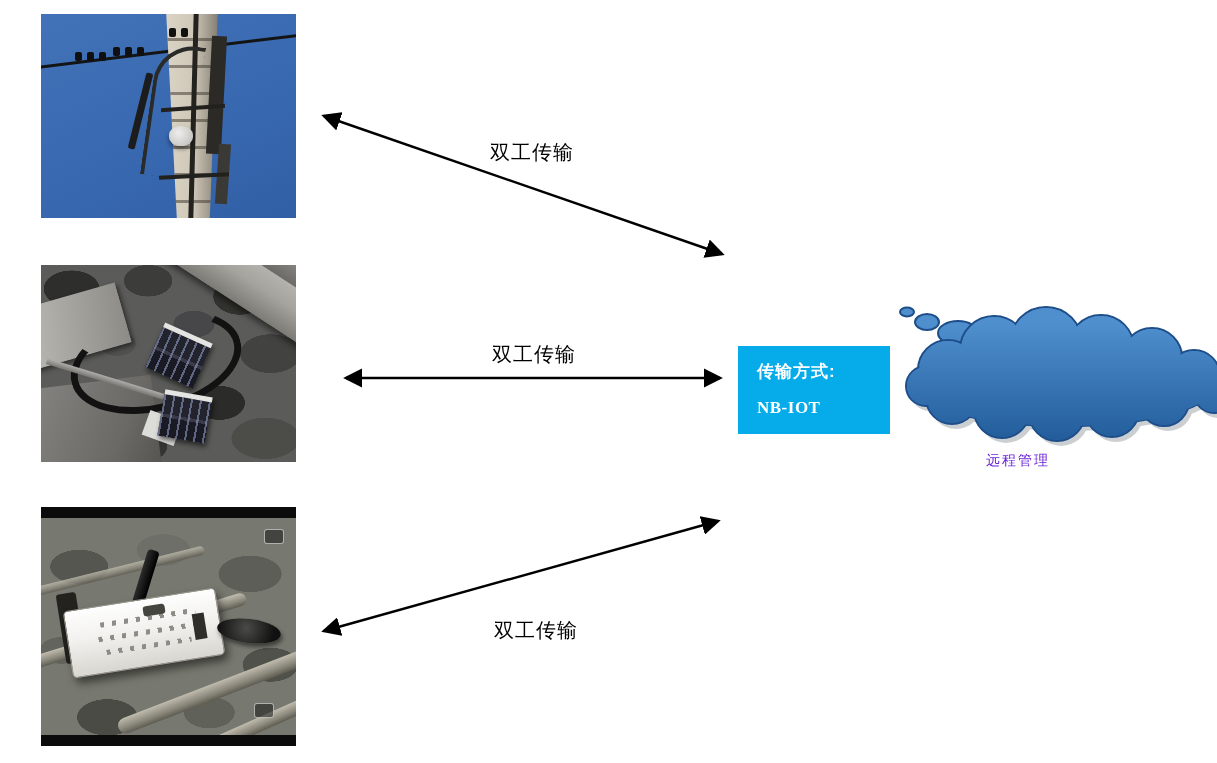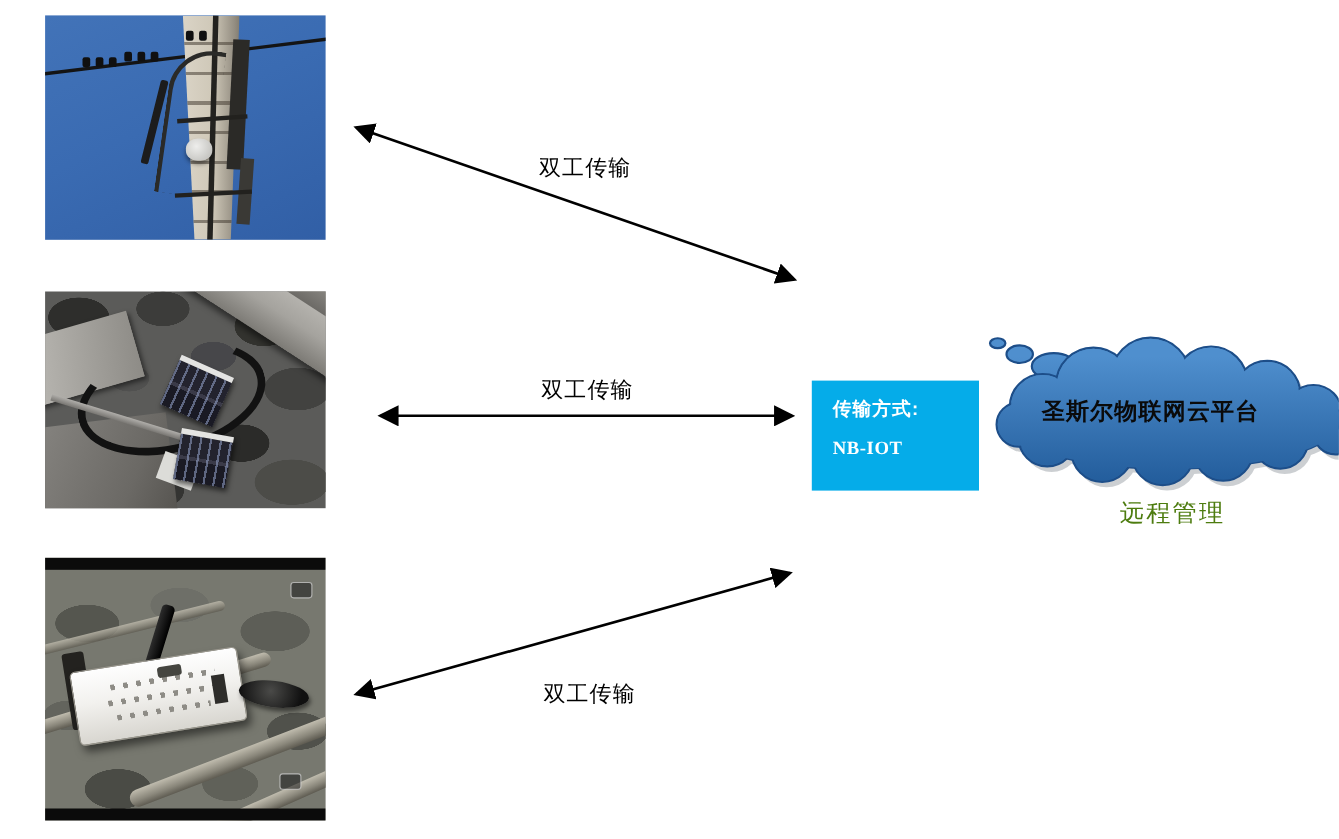--- a/index.html
+++ b/index.html
@@ -97,28 +97,28 @@
   
   .arrows-svg{position:absolute;left:0;top:0;width:1217px;height:763px;pointer-events:none;}
 
   
   .arrow-label{position:absolute;color:#000;font-size:20px;letter-spacing:1px;white-space:nowrap;}
   .label1{left:466px;top:139px;}
   .label2{left:468px;top:341px;}
   .label3{left:470px;top:617px;}
 
   
-  .tx-box{position:absolute;left:714px;top:346px;width:152px;height:100px;background:#05ace9;color:#ffffff;}
+  .tx-box{position:absolute;left:714px;top:346px;width:152px;height:88px;background:#05ace9;color:#ffffff;}
   .tx-line1{position:absolute;left:19px;top:14px;font-size:17px;font-weight:bold;letter-spacing:1px;}
   .tx-line2{position:absolute;left:19px;top:52px;font-size:17px;font-weight:bold;font-family:"Liberation Serif","DejaVu Serif",serif;letter-spacing:.5px;}
 
   
   .cloud-svg{position:absolute;left:866px;top:296px;width:350px;height:152px;}
   .cloud-label{position:absolute;left:916px;top:360px;width:212px;text-align:center;font-size:21px;font-weight:bold;color:#0a0a0a;letter-spacing:1px;white-space:nowrap;}
-  .cloud-caption{position:absolute;left:962px;top:452px;width:160px;text-align:center;font-size:22px;color:#4d7c0f;letter-spacing:2px;white-space:nowrap;}
+  .cloud-caption{position:absolute;left:962px;top:452px;width:160px;font-size:14px;color:#6d28d9;letter-spacing:2px;white-space:nowrap;}
 </style>
 </head>
 <body>
 
 <div class="stage">
 
   <div class="photo photo1">
     <div class="wire-main"></div>
     <div class="insulators ins-a" style="position:absolute;left:34px;top:38px;">
         <span></span>
@@ -253,16 +253,15 @@
         <circle cx="304" cy="80" r="25"></circle>
       <circle cx="324" cy="97" r="19"></circle>
         <circle cx="62" cy="102" r="25"></circle>
         <circle cx="112" cy="114" r="27"></circle>
       <circle cx="167" cy="117" r="27"></circle>
         <circle cx="222" cy="114" r="26"></circle>
         <circle cx="274" cy="105" r="24"></circle>
       <circle cx="36" cy="90" r="19"></circle>
     </g>
   </svg>
-  <div class="cloud-label">圣斯尔物联网云平台</div>
   <div class="cloud-caption">远程管理</div>
 
 </div>
 
 </body></html>

